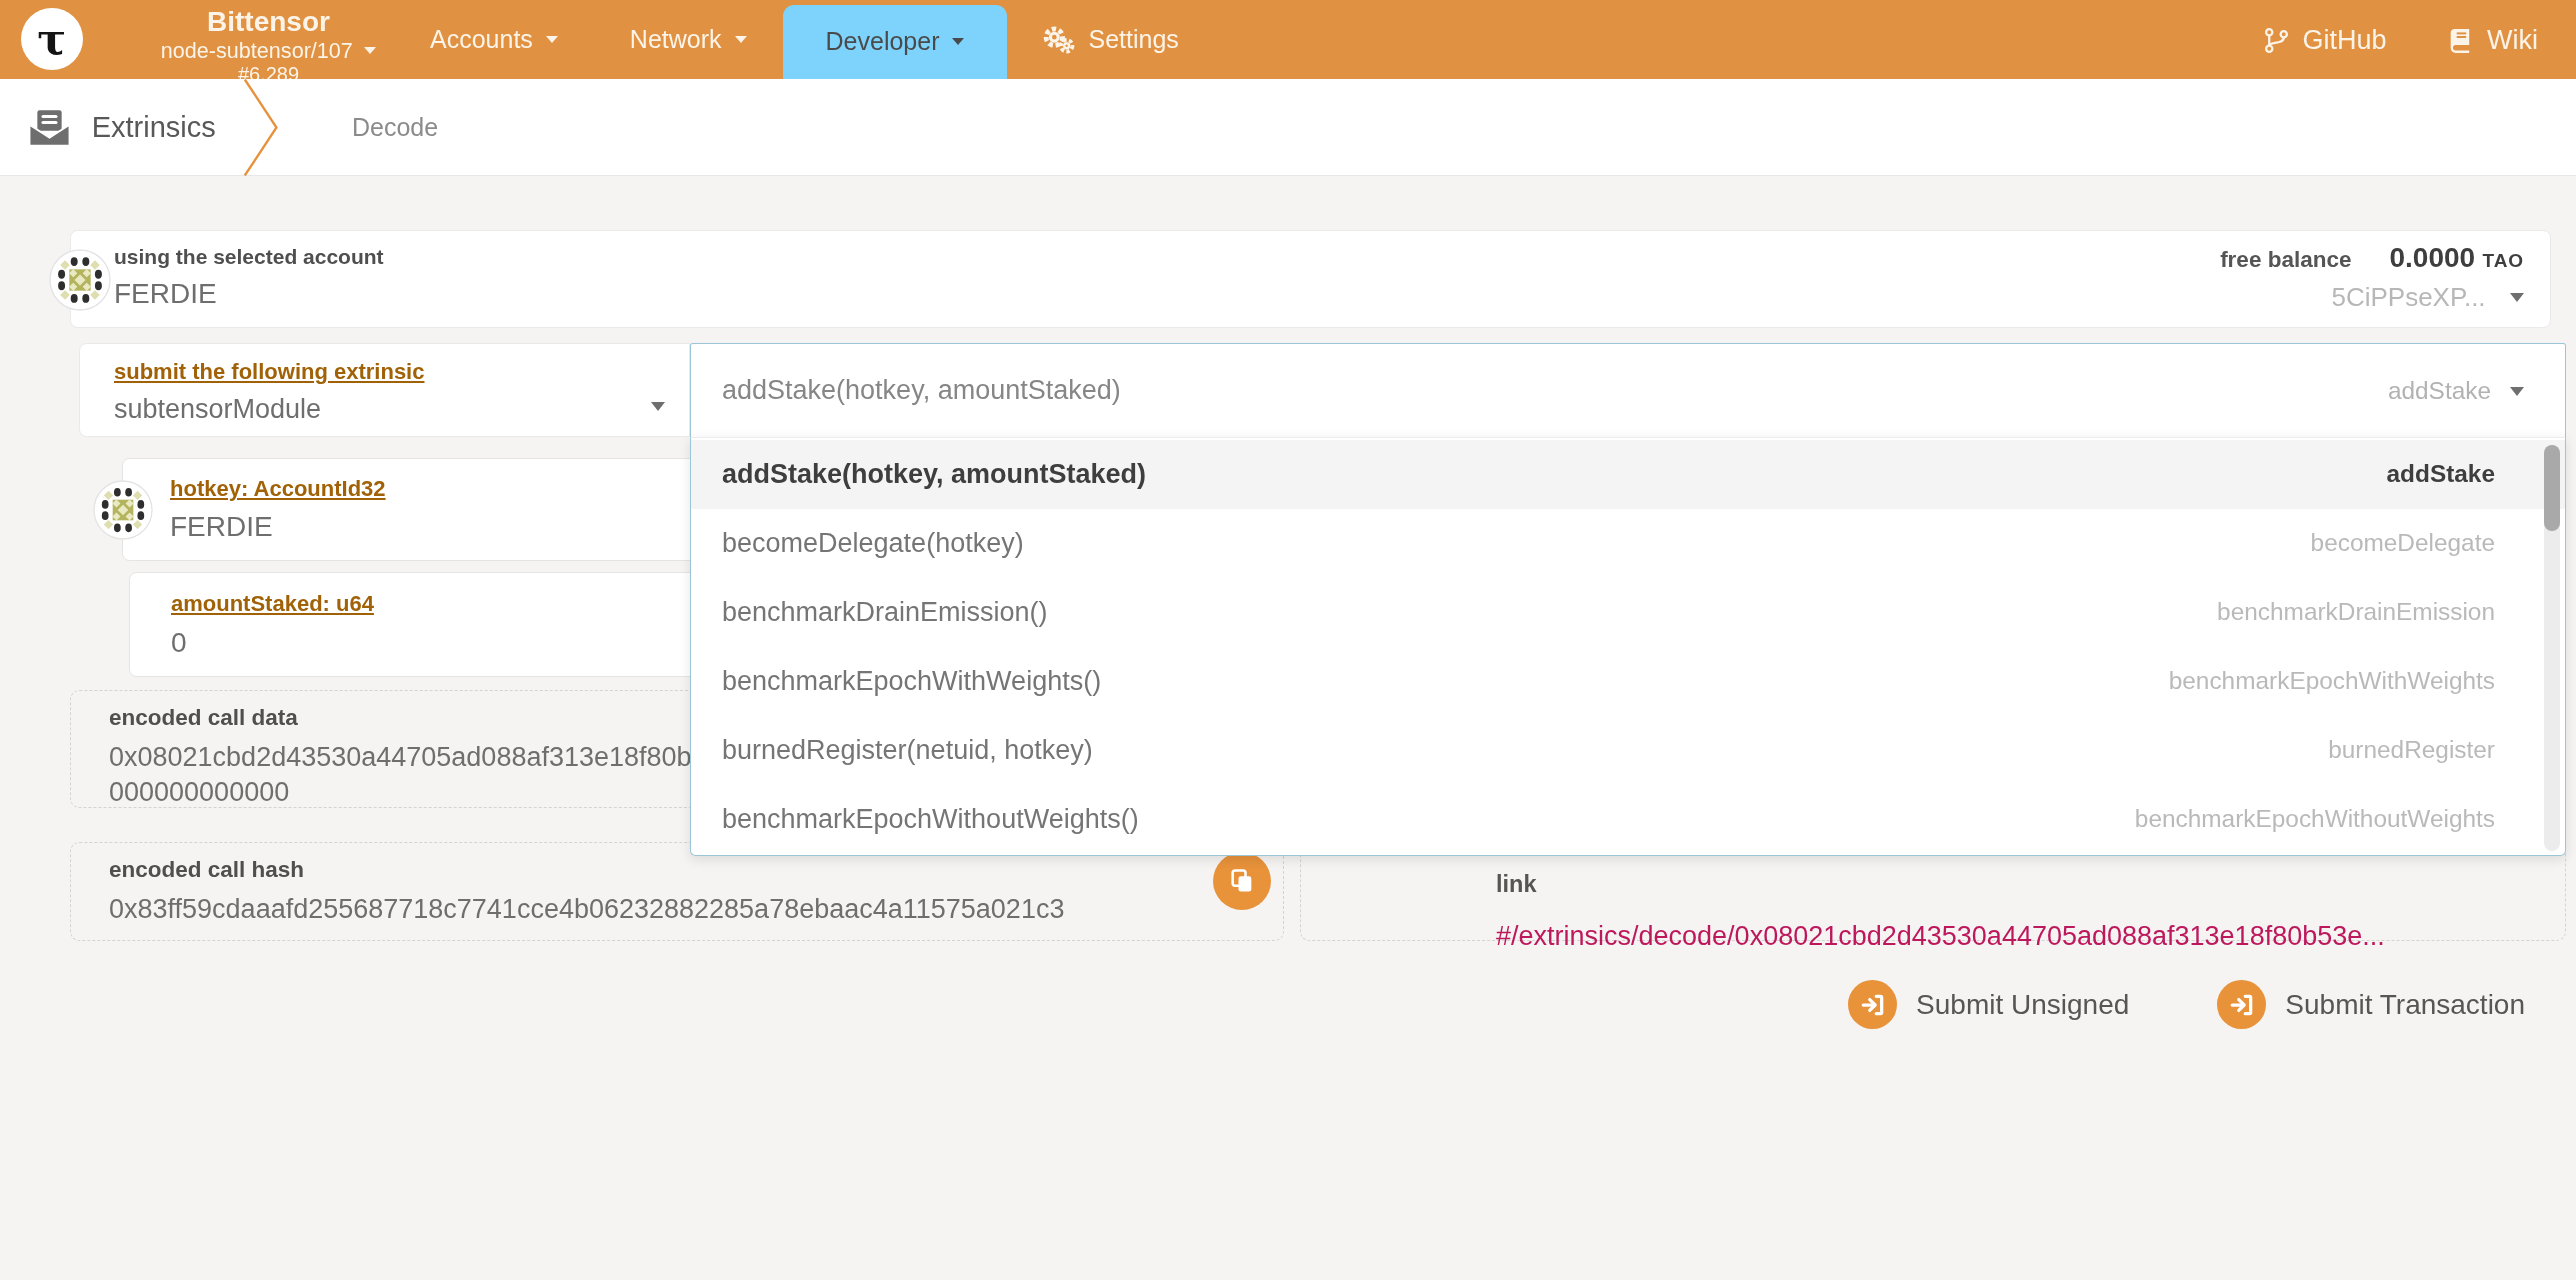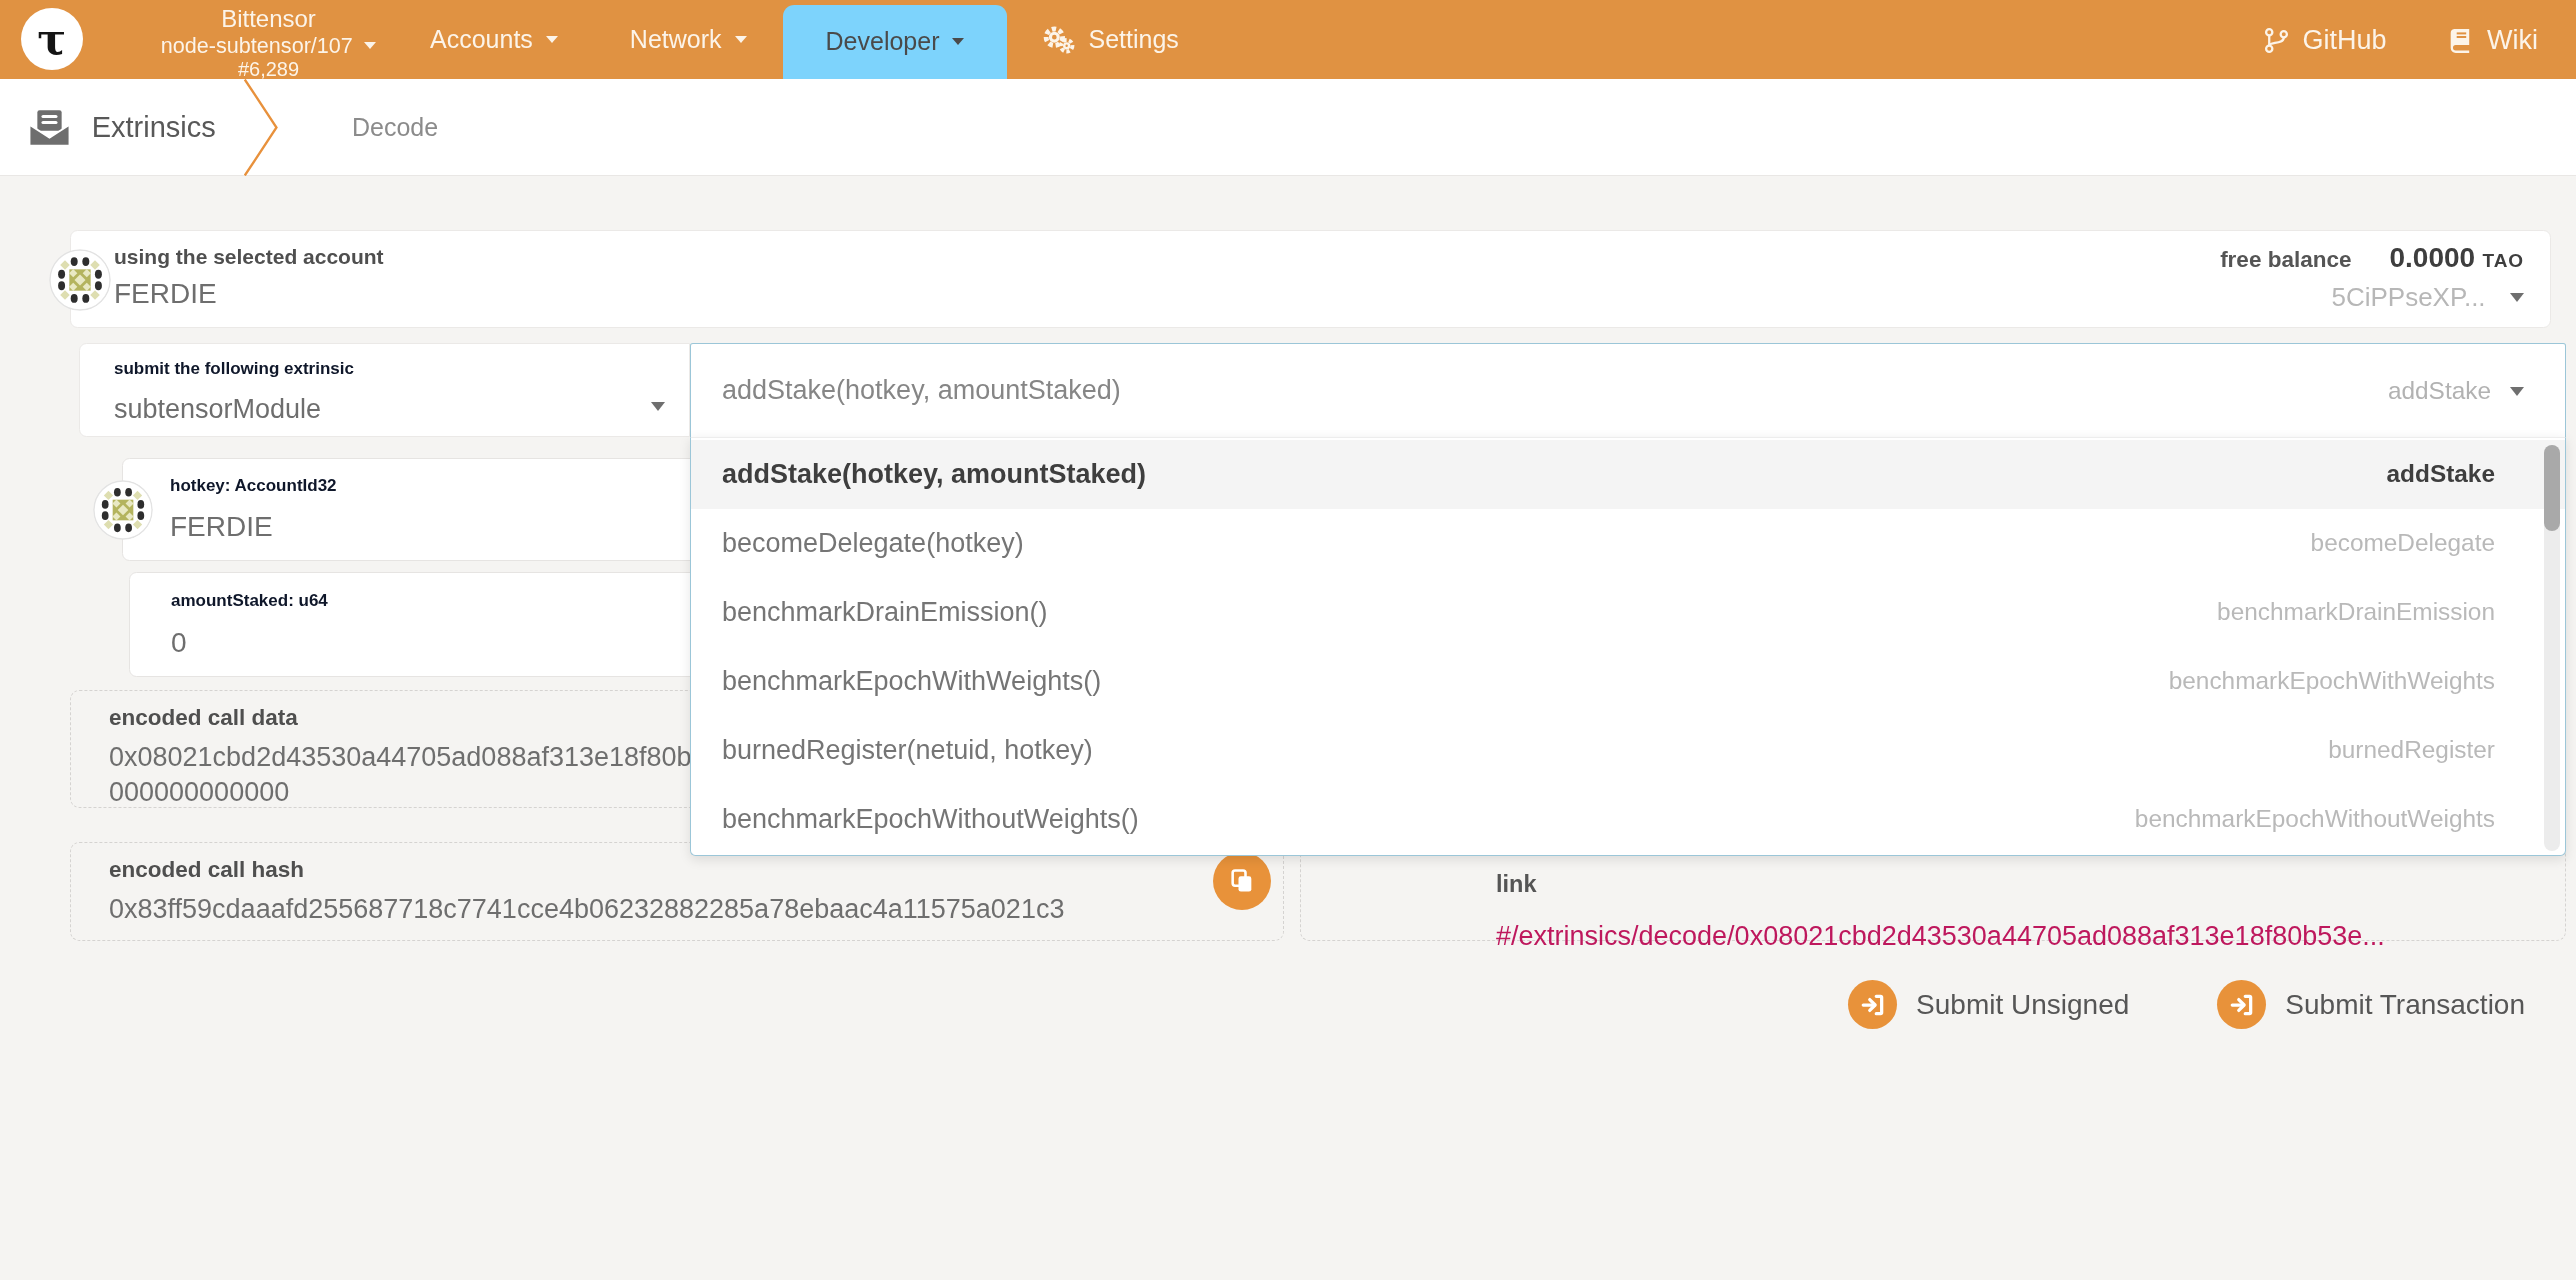--- a/index.html
+++ b/index.html
@@ -5,21 +5,21 @@
   * { margin:0; padding:0; box-sizing:border-box; }
   html,body { width:2576px; height:1280px; overflow:hidden; }
   body { font-family:"Liberation Sans","DejaVu Sans",sans-serif; background:#f5f4f2; color:#4f4f4f; }
 
   
   .header { position:relative; height:79px; background:#e09242; }
   .logo { position:absolute; left:20.7px; top:7.5px; width:62px; height:62px; background:#fff; border-radius:50%;
           display:flex; align-items:center; justify-content:center;
           font-family:"DejaVu Serif",serif; font-weight:700; font-size:43px; color:#141414; }
   .node-info { position:absolute; left:111px; top:4.7px; width:315px; text-align:center; color:#fcf4e9; line-height:1.18; }
-  .node-info .chain { font-size:24px; }
+  .node-info .chain { font-size:28px;font-weight:bold; }
   .node-info .node  { font-size:21.6px; display:flex; align-items:center; justify-content:center; gap:11.3px; }
   .node-info .block { font-size:20px; }
   .topnav { position:absolute; left:394px; top:0; height:79px; display:flex; align-items:stretch; }
   .nav-item { display:flex; align-items:center; gap:13px; padding:0 36px; font-size:25px; color:#fcf4e9; }
   .nav-item.active { background:#7dd3fc; color:#4a4a4a; border-radius:11.3px 11.3px 0 0; margin-top:4.7px; padding:0 43px; }
   .hdr-links { position:absolute; right:38px; top:0; height:81px; display:flex; align-items:center; gap:62px; }
   .hdr-link { display:flex; align-items:center; gap:14px; font-size:27px; color:#fcf4e9; }
 
   .caret { width:0; height:0; border-left:7.5px solid transparent; border-right:7.5px solid transparent;
            border-top:9.4px solid currentColor; display:inline-block; }
@@ -46,21 +46,21 @@
   .acct-label { position:absolute; left:43px; top:14px; font-size:21px; font-weight:700; color:#4f4f4f; }
   .acct-name  { position:absolute; left:43px; top:47px; font-size:28px; color:#6e6e6e; }
   .acct-right { position:absolute; right:26px; top:11.3px; display:flex; flex-direction:column; align-items:flex-end; gap:7.5px; }
   .balance-row { display:flex; align-items:baseline; gap:38px; }
   .balance-label { font-size:22.5px; font-weight:700; color:#555; }
   .balance-value { font-size:28px; font-weight:700; color:#3e3e3e; }
   .balance-unit  { font-size:19px; font-weight:700; color:#3e3e3e; letter-spacing:0.9px; margin-left:7.5px; }
   .address-row { display:flex; align-items:center; gap:24.4px; font-size:26px; color:#b7b7b7; }
 
   .extrinsic-left { left:79px; top:167px; width:611px; height:94px; border-radius:7.5px 0 0 7.5px; }
-  .field-label { position:absolute; left:34px; top:15px; font-size:17px; font-weight:700; color:#0f172a; }
+  .field-label { position:absolute; left:34px; top:15px; font-size:22px; font-weight:700; color:#a16207;text-decoration:underline; }
   .field-value { position:absolute; left:34px; top:50px; font-size:27px; color:#6e6e6e; }
   .right-caret { position:absolute; right:24.4px; top:58px; }
 
   
   .method-dropdown { position:absolute; left:690px; top:167px; width:1876px; z-index:30; }
   .md-input { position:relative; height:94px; background:#fff; border:0.9px solid #9bc6d8; border-bottom:none;
               border-radius:2.8px 2.8px 0 0; }
   .md-text { position:absolute; left:31px; top:31px; font-size:27px; color:#868686; }
   .md-right { position:absolute; right:41px; top:0; height:94px; display:flex; align-items:center; gap:19px; }
   .md-sel { font-size:24.4px; color:#b2b2b2; }

